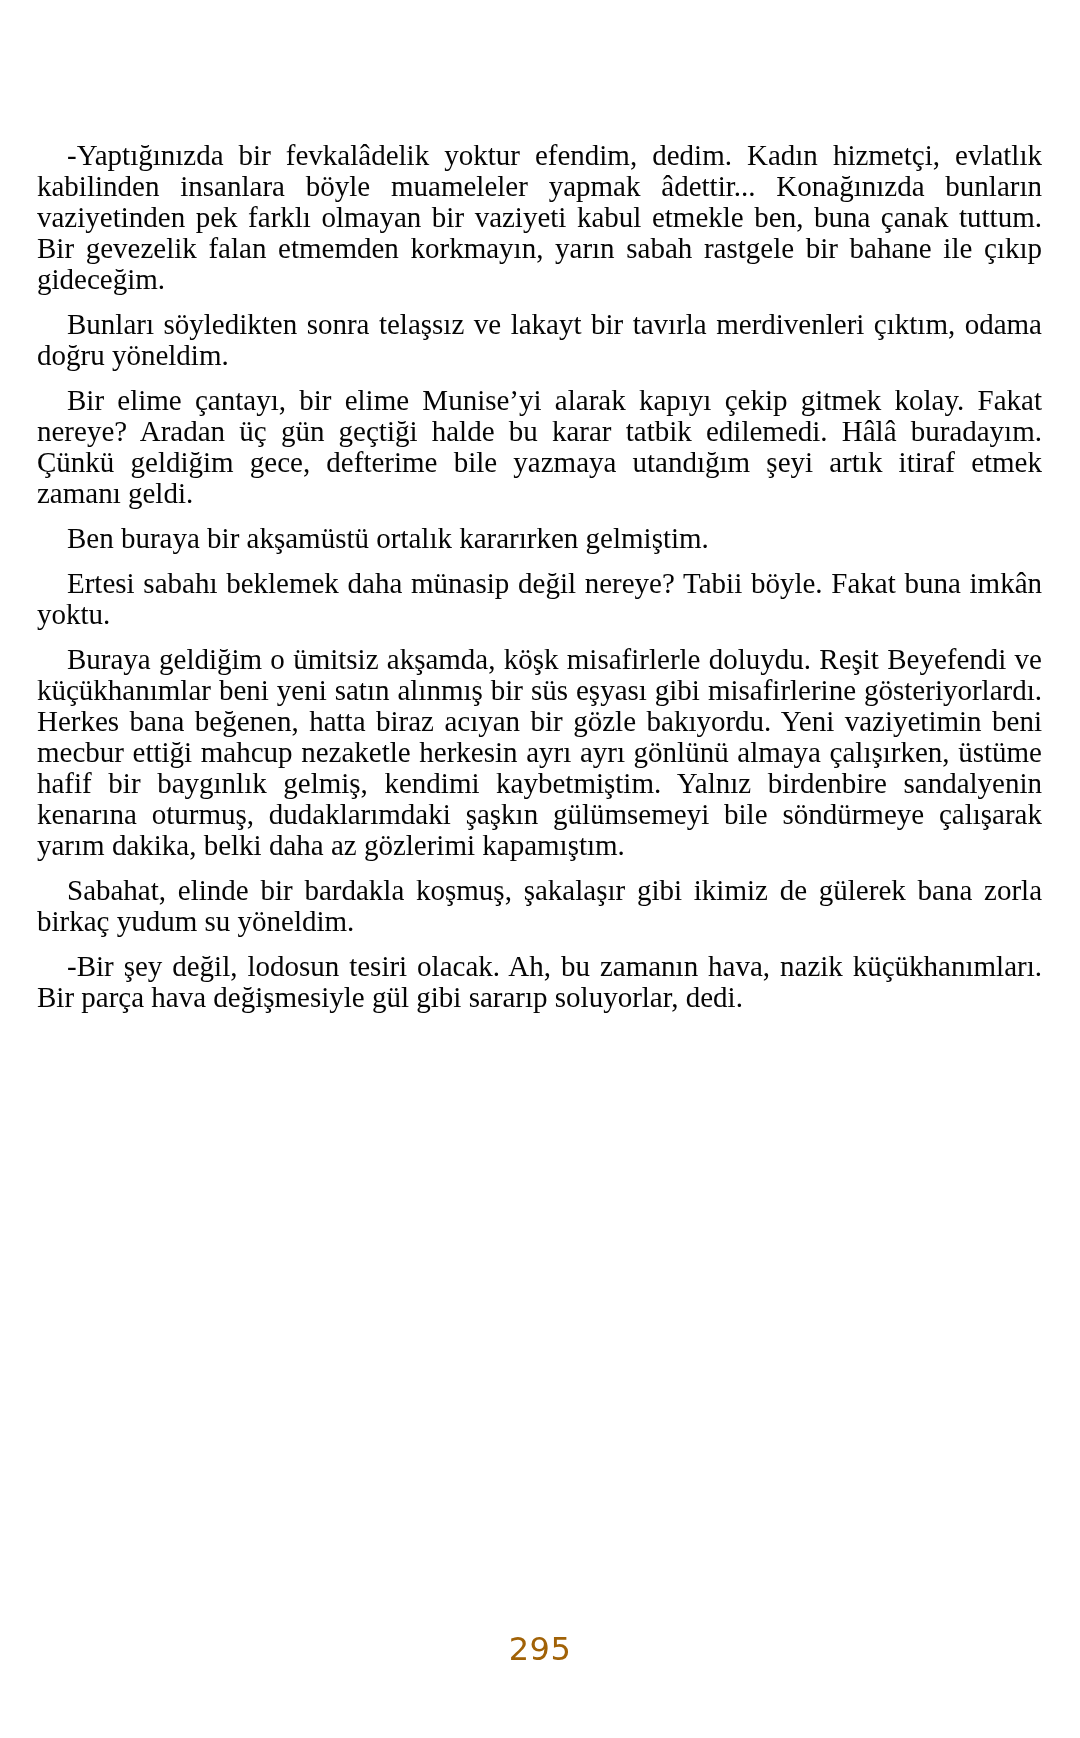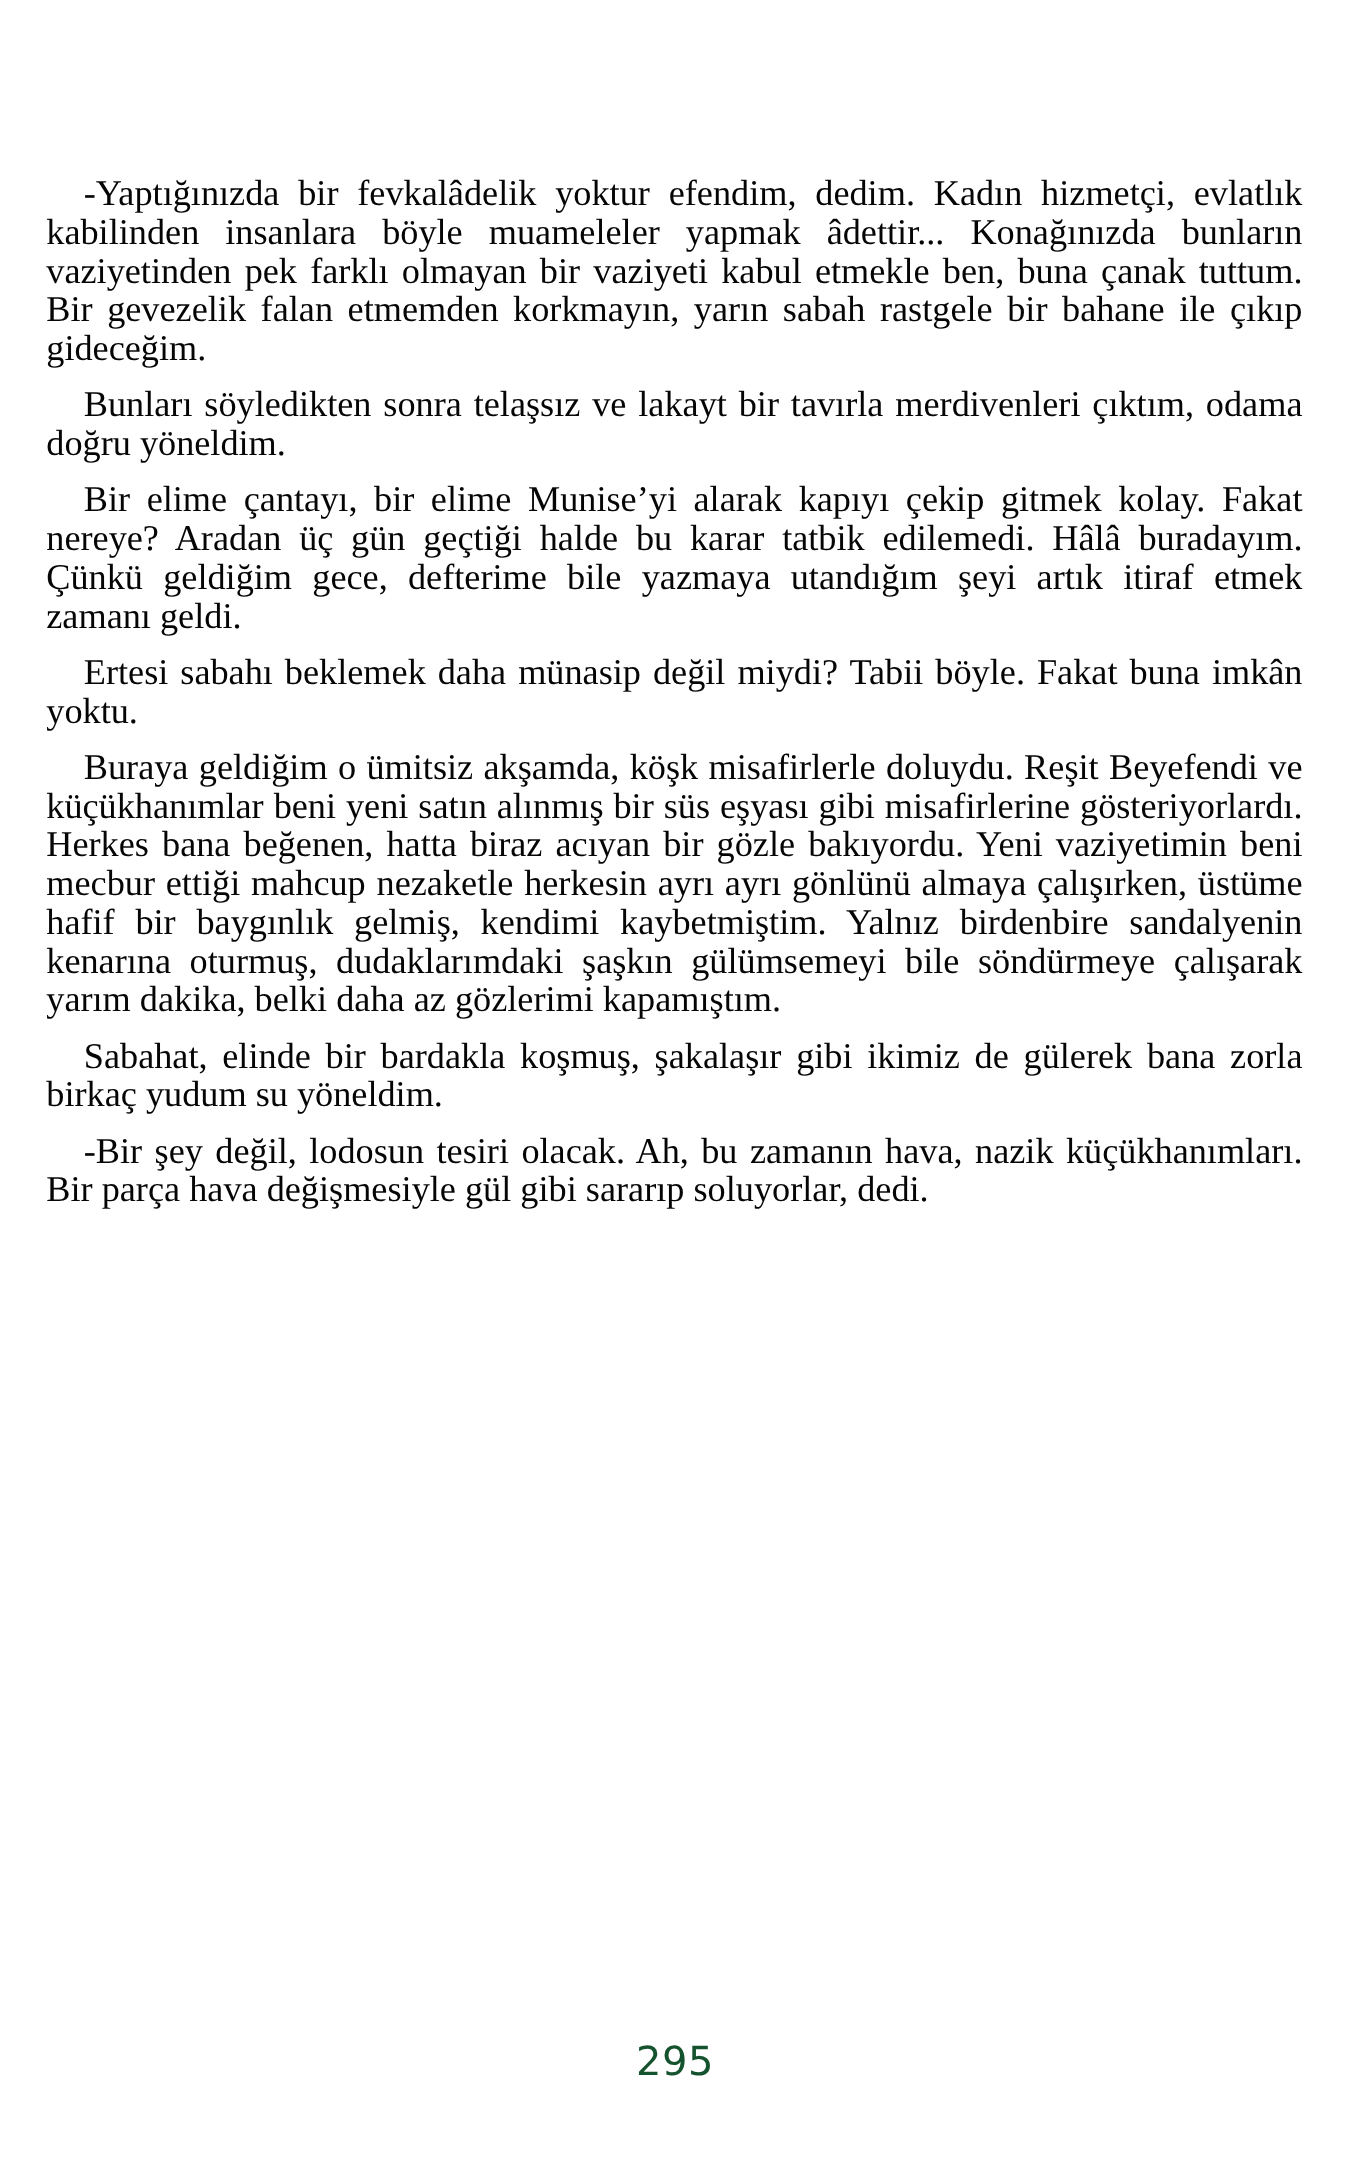--- a/index.html
+++ b/index.html
@@ -38,33 +38,34 @@
     position: absolute;
     left: 0;
     top: 1630px;
     width: 1080px;
     text-align: center;
   }
   .page-footer span {
     font-family: "DejaVu Sans", "Liberation Sans", sans-serif;
     font-size: 32px;
     line-height: 38px;
-    color: #14532d;
+    color: #a16207;
     letter-spacing: 0.5px;
   }
 </style>
 </head>
 <body>
 
 <main class="page">
   <section class="text-block">
     <p>-Yaptığınızda bir fevkalâdelik yoktur efendim, dedim. Kadın hizmetçi, evlatlık kabilinden insanlara böyle muameleler yapmak âdettir... Konağınızda bunların vaziyetinden pek farklı olmayan bir vaziyeti kabul etmekle ben, buna çanak tuttum. Bir gevezelik falan etmemden korkmayın, yarın sabah rastgele bir bahane ile çıkıp gideceğim.</p>
     <p>Bunları söyledikten sonra telaşsız ve lakayt bir tavırla merdivenleri çıktım, odama doğru yöneldim.</p>
     <p>Bir elime çantayı, bir elime Munise’yi alarak kapıyı çekip gitmek kolay. Fakat nereye? Aradan üç gün geçtiği halde bu karar tatbik edilemedi. Hâlâ buradayım. Çünkü geldiğim gece, defterime bile yazmaya utandığım şeyi artık itiraf etmek zamanı geldi.</p>
-    <p>Ertesi sabahı beklemek daha münasip değil miydi? Tabii böyle. Fakat buna imkân yoktu.</p>
+    <p>Ben buraya bir akşamüstü ortalık kararırken gelmiştim.</p>
+    <p>Ertesi sabahı beklemek daha münasip değil nereye? Tabii böyle. Fakat buna imkân yoktu.</p>
     <p>Buraya geldiğim o ümitsiz akşamda, köşk misafirlerle doluydu. Reşit Beyefendi ve küçükhanımlar beni yeni satın alınmış bir süs eşyası gibi misafirlerine gösteriyorlardı. Herkes bana beğenen, hatta biraz acıyan bir gözle bakıyordu. Yeni vaziyetimin beni mecbur ettiği mahcup nezaketle herkesin ayrı ayrı gönlünü almaya çalışırken, üstüme hafif bir baygınlık gelmiş, kendimi kaybetmiştim. Yalnız birdenbire sandalyenin kenarına oturmuş, dudaklarımdaki şaşkın gülümsemeyi bile söndürmeye çalışarak yarım dakika, belki daha az gözlerimi kapamıştım.</p>
     <p>Sabahat, elinde bir bardakla koşmuş, şakalaşır gibi ikimiz de gülerek bana zorla birkaç yudum su yöneldim.</p>
     <p>-Bir şey değil, lodosun tesiri olacak. Ah, bu zamanın hava, nazik küçükhanımları. Bir parça hava değişmesiyle gül gibi sararıp soluyorlar, dedi.</p>
   </section>
   <footer class="page-footer">
     <span>295</span>
   </footer>
 </main>
 
 </body></html>

